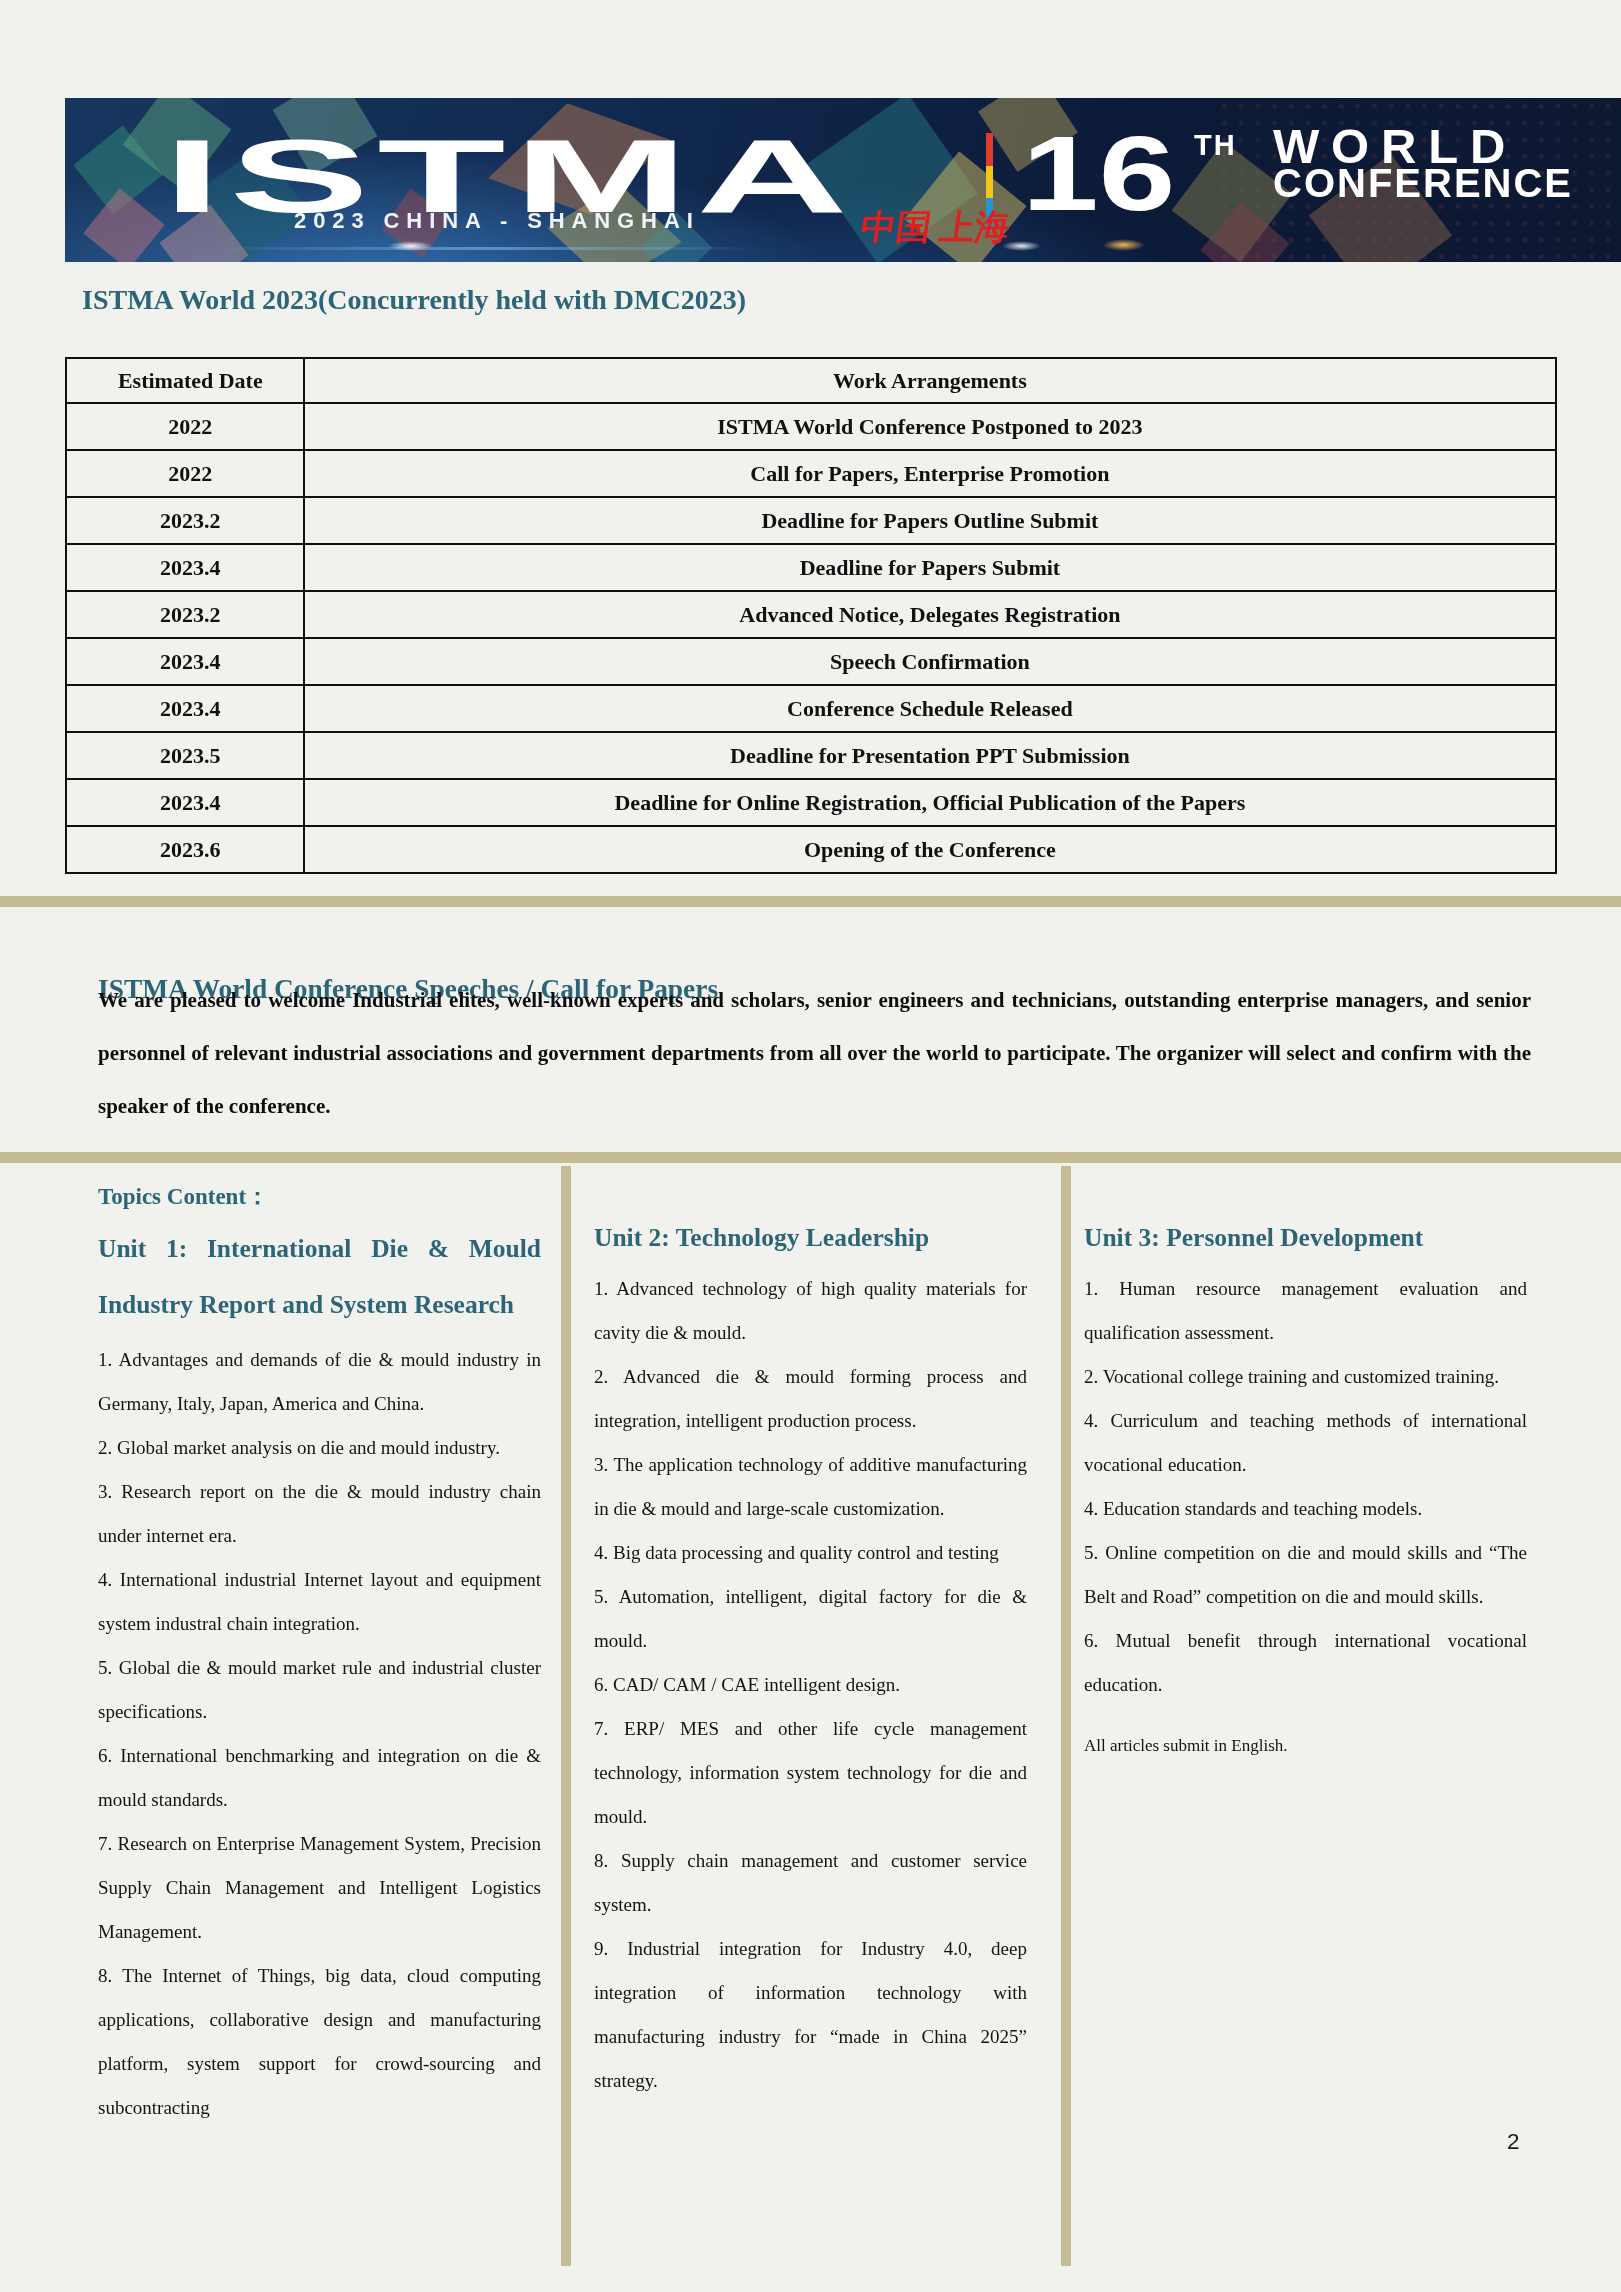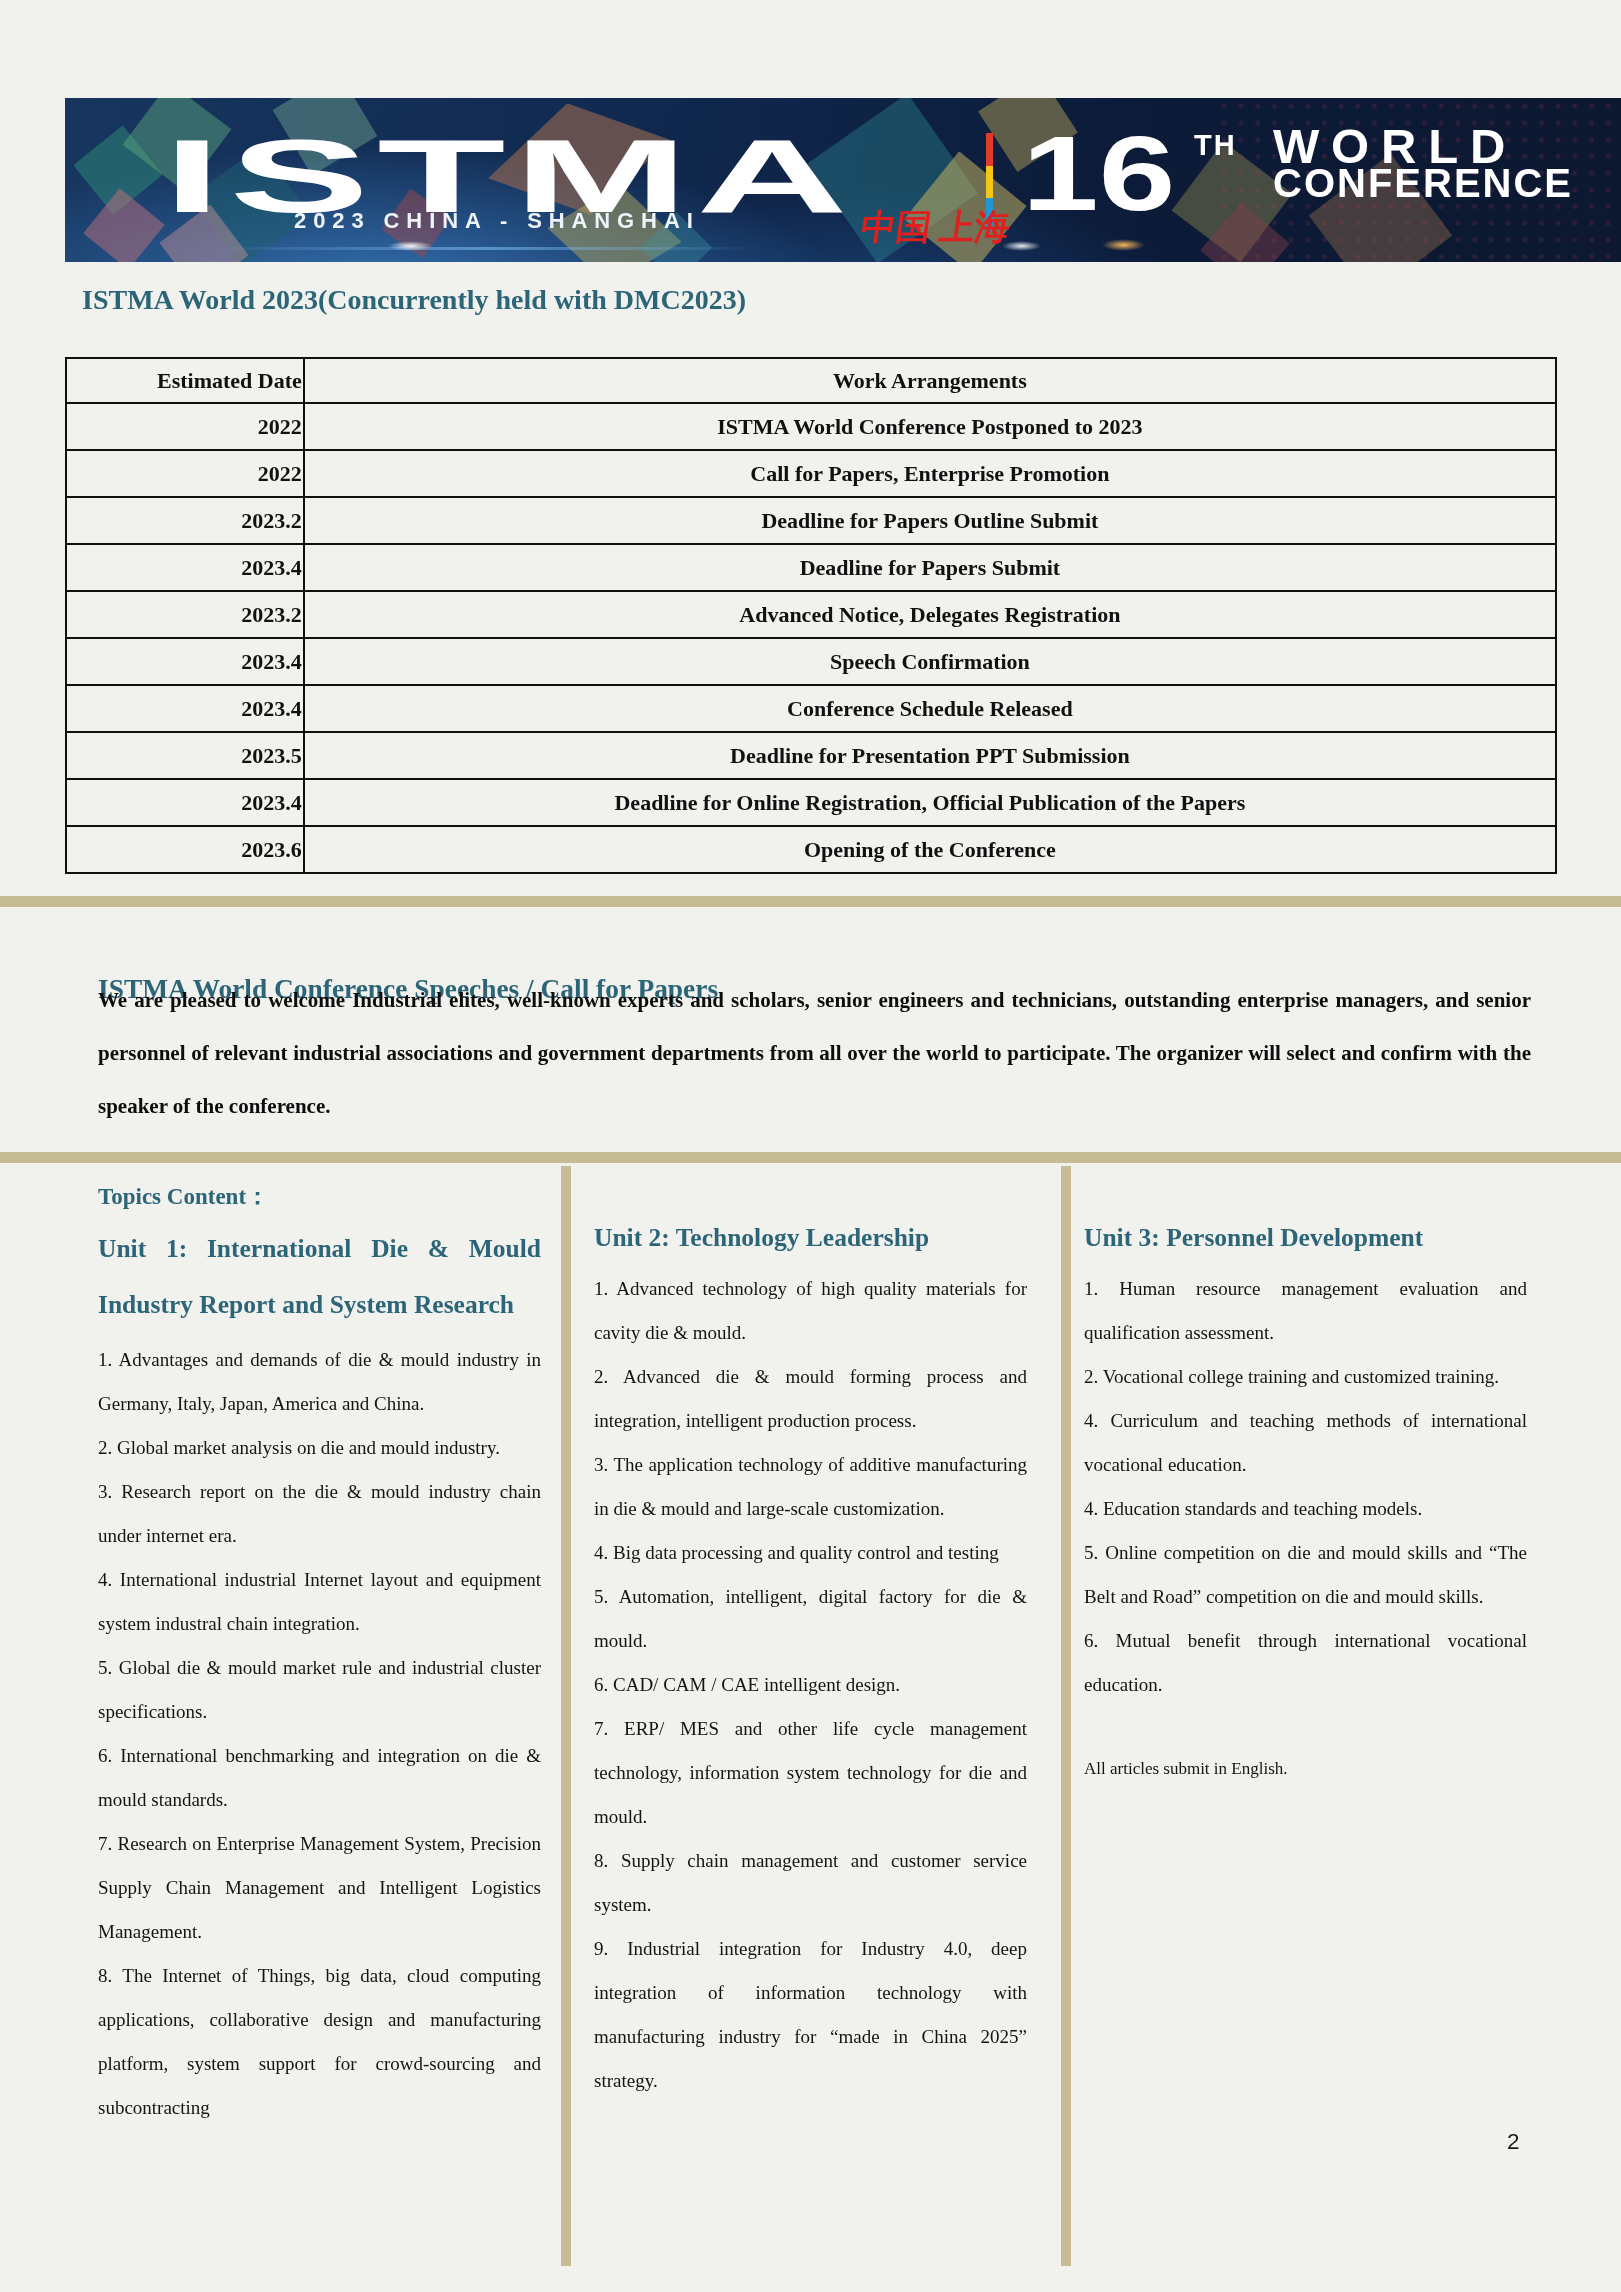--- a/index.html
+++ b/index.html
@@ -54,21 +54,21 @@
   .b-year{position:absolute;left:229px;top:110px;font-family:"Liberation Sans",sans-serif;
     font-weight:700;font-size:22px;color:#eef3f9;letter-spacing:6.9px;white-space:nowrap;}
   .b-cn{position:absolute;left:796px;top:106px;font-weight:700;font-size:35px;color:#e01f1f;
     transform:skewX(-8deg);white-space:nowrap;}
   
   .page-title{position:absolute;left:82px;top:284px;font-size:28px;font-weight:700;color:#2c6577;}
   table.schedule{position:absolute;left:65px;top:357px;width:1492px;border-collapse:collapse;}
   table.schedule th,table.schedule td{border:2px solid #101010;font-weight:700;font-size:22px;}
   table.schedule th{height:41px;}
   table.schedule td{height:43px;}
-  th.h-date,td.date-cell{width:223px;text-align:right;padding-left:11.8px;}
+  th.h-date,td.date-cell{width:223px;text-align:center;padding-left:11.8px;}
   th.h-work,td.work-cell{text-align:center;}
   
   .hsep{position:absolute;left:0;width:1621px;height:10.8px;background:#c6bc93;}
   .sep1{top:896px;} .sep2{top:1152px;}
   
   .speeches-heading{position:absolute;left:98px;top:974px;font-size:27.4px;font-weight:700;color:#2c6577;}
   .speeches-paragraph{
     position:absolute;left:98px;top:974px;width:1433px;
     font-size:21px;font-weight:700;line-height:53px;text-align:justify;color:#0d0d0d;
   }
@@ -78,21 +78,21 @@
   .vbar1{left:561px;} .vbar2{left:1061px;}
   .col{position:absolute;top:15.7px;}
   .col1{left:98px;width:443px;}
   .col2{left:594px;width:433px;}
   .col3{left:1084px;width:443px;}
   .topics-heading{font-size:23px;font-weight:700;color:#2c6577;line-height:37px;margin:0 0 5.9px 0;}
   .unit-title{font-weight:700;color:#2c6577;margin:0;}
   .u1-title{font-size:25.5px;line-height:56px;text-align:justify;margin-bottom:5.9px;}
   .u-title{font-size:25.5px;line-height:33px;margin-top:43px;margin-bottom:13.7px;}
   .topic-item{margin:0;font-size:19px;line-height:44px;text-align:justify;color:#141414;}
-  .col-note{margin-top:47px;font-size:17px;line-height:29px;color:#141414;}
+  .col-note{margin-top:24px;font-size:17px;line-height:29px;color:#141414;}
   
   .page-number{position:absolute;left:1507px;top:2129px;font-family:"Liberation Sans",sans-serif;
     font-size:22.5px;color:#1a1a1a;}
 </style>
 </head>
 <body>
 
 <div class="banner">
   <div>
     <div class="dm" style="left:7.8px;top:27.4px;width:90px;height:90px;background:#2e8577;opacity:.55;transform:rotate(6deg)"></div>

